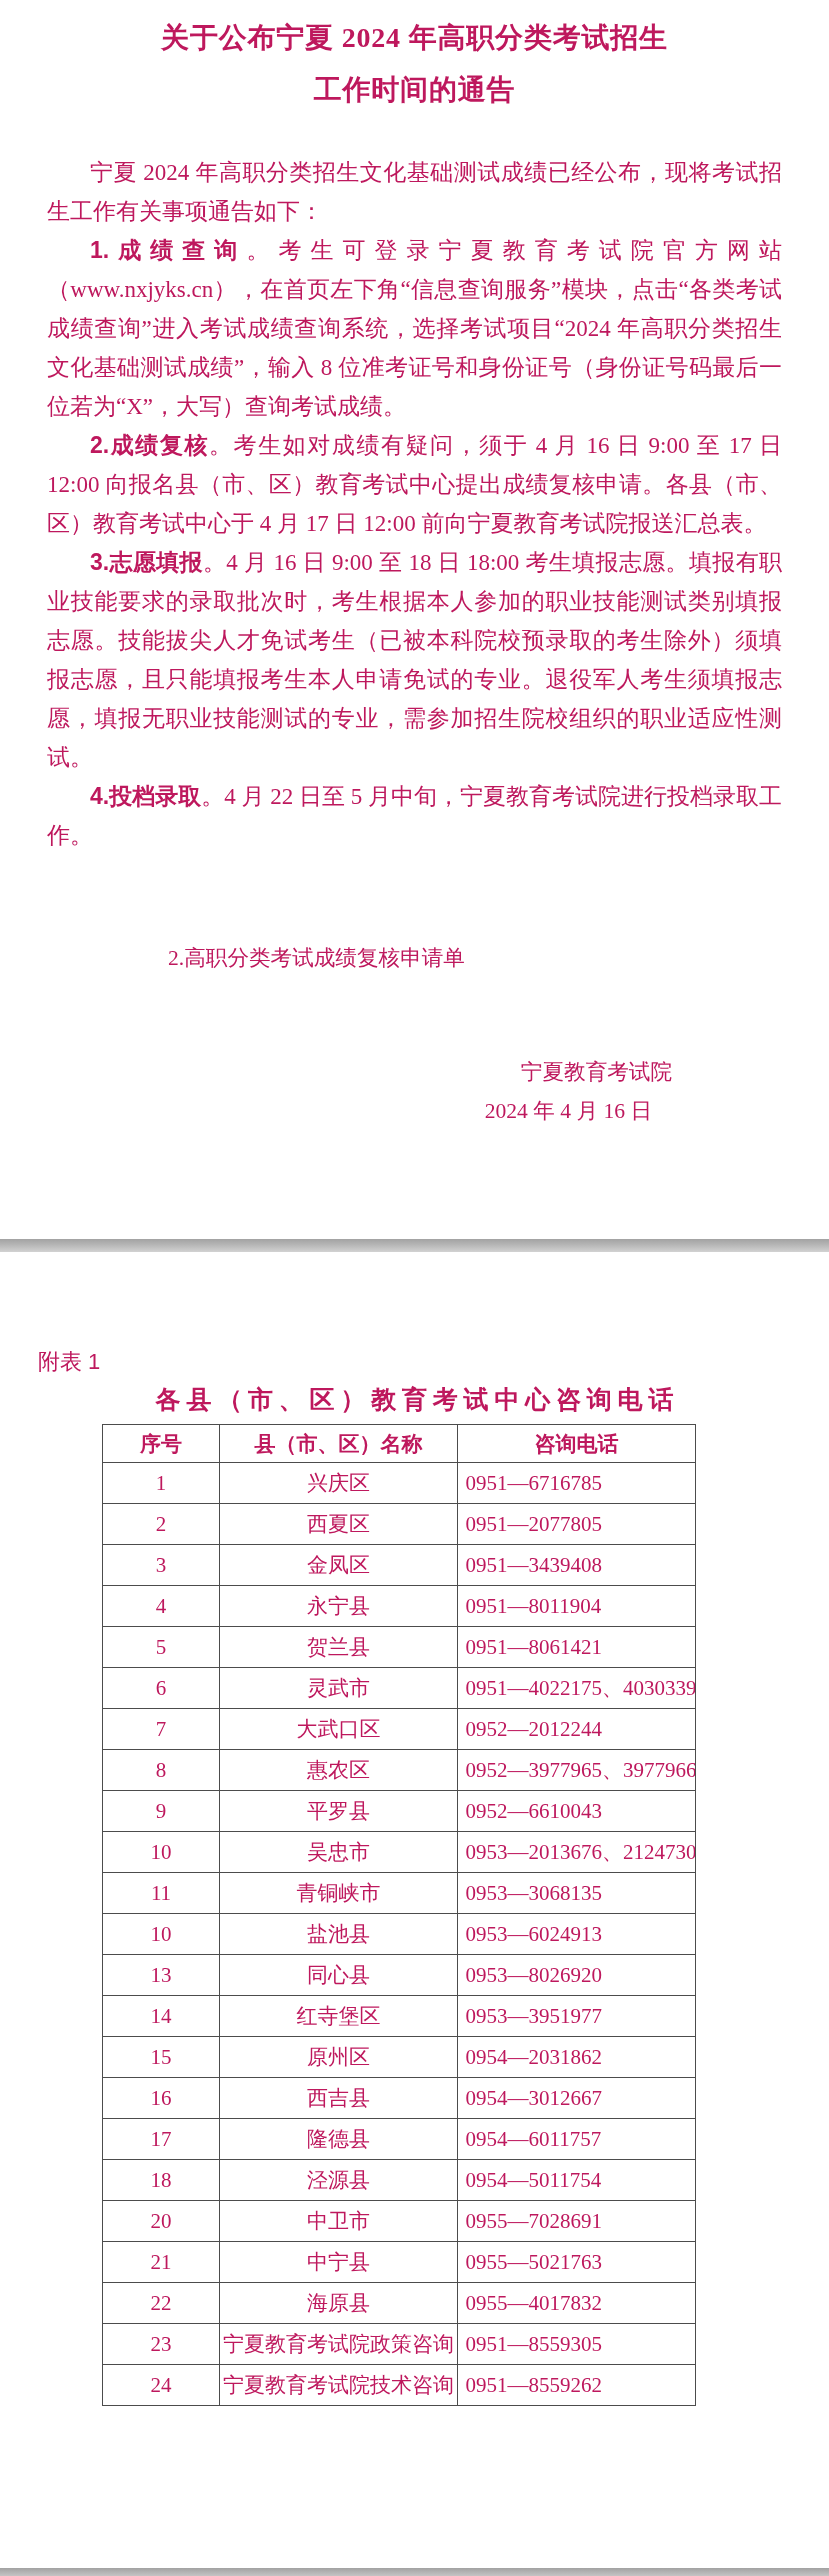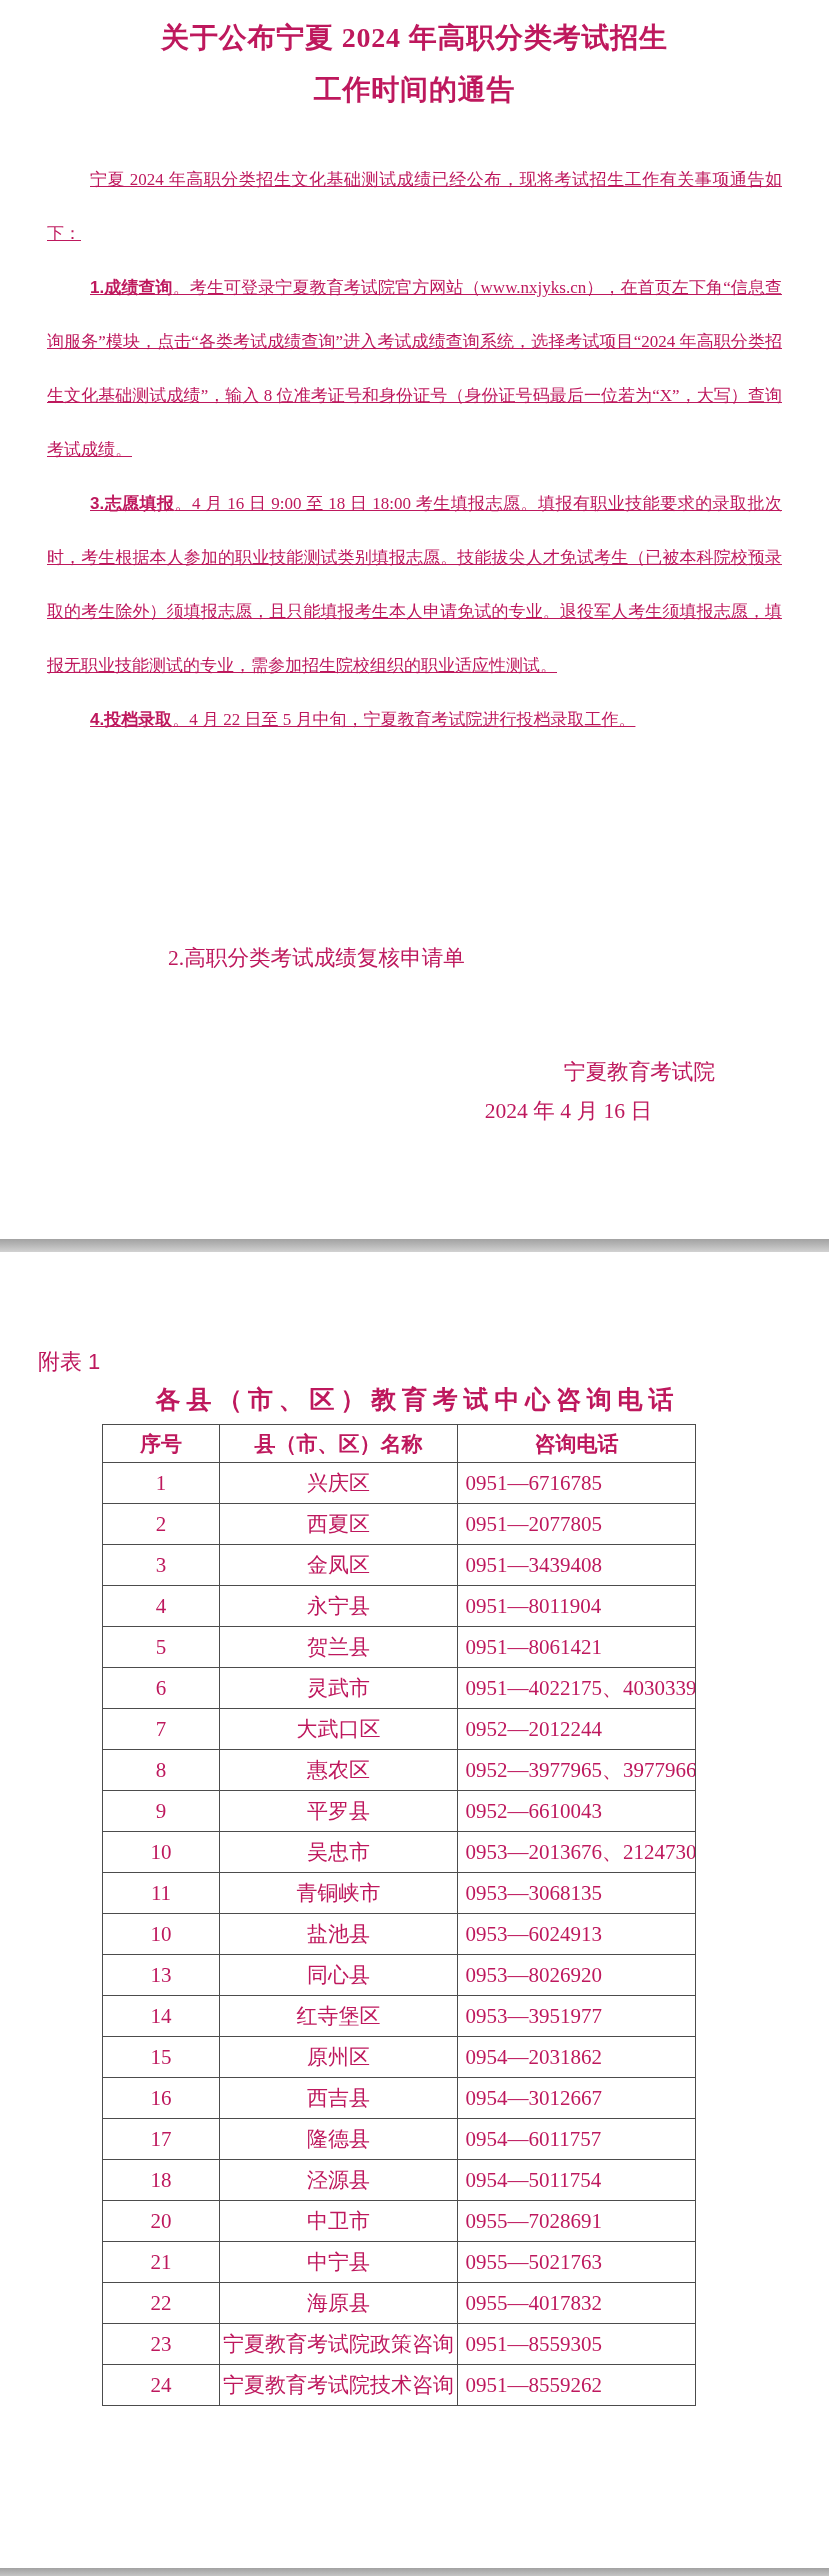--- a/index.html
+++ b/index.html
@@ -16,39 +16,38 @@
   
   .notice-title {
     position:absolute; top:11.6px; left:0; right:0;
     text-align:center;
     font-size:28px; font-weight:bold;
     line-height:52px;
     letter-spacing:0.8px;
   }
   .notice-body {
     position:absolute; top:153px; left:47px; width:735px;
-    font-size:17px; line-height:54px;
+    font-size:23px; line-height:39px;
     text-align:justify;
-    text-decoration:underline;
   }
   .notice-body p { margin:0; text-indent:43px; }
   .lead {
     font-family:"Liberation Sans","DejaVu Sans",sans-serif;
     font-weight:bold;
   }
   .attachments {
     position:absolute; top:939px; left:47px; width:735px;
     font-size:21.6px; line-height:39px;
   }
   .attachments .att-line2 { padding-left:121px; }
   .signature-block {
     position:absolute; top:1053px; left:47px; width:735px;
     font-size:21.6px; line-height:39px;
   }
-  .sig-line  { text-align:right; margin-right:67px; }
+  .sig-line  { text-align:right; margin-right:110px; }
   .date-line { text-align:right; margin-right:130px; }
 
   
   .page-divider {
     position:absolute; left:0; width:829px; height:12.5px;
     background:linear-gradient(180deg,#a2a2a2 0%,#b6b6b6 45%,#d2d2d2 100%);
   }
   .page-divider.top    { top:1239px; }
   .page-divider.bottom { top:2568px; height:8.3px;
     background:linear-gradient(180deg,#a2a2a2 0%,#c4c4c4 100%); }
@@ -95,20 +94,21 @@
 <div class="page">
 
   <div class="notice-title">
     <div>关于公布宁夏 2024 年高职分类考试招生</div>
     <div>工作时间的通告</div>
   </div>
 
   <div class="notice-body">
     <p><span class="lead"></span><span>宁夏 2024 年高职分类招生文化基础测试成绩已经公布，现将考试招生工作有关事项通告如下：</span></p>
     <p><span class="lead">1.成绩查询</span><span>。考生可登录宁夏教育考试院官方网站（www.nxjyks.cn），在首页左下角“信息查询服务”模块，点击“各类考试成绩查询”进入考试成绩查询系统，选择考试项目“2024 年高职分类招生文化基础测试成绩”，输入 8 位准考证号和身份证号（身份证号码最后一位若为“X”，大写）查询考试成绩。</span></p>
+    <p><span class="lead">2.成绩复核</span><span>。考生如对成绩有疑问，须于 4 月 16 日 9:00 至 17 日 12:00 向报名县（市、区）教育考试中心提出成绩复核申请。各县（市、区）教育考试中心于 4 月 17 日 12:00 前向宁夏教育考试院报送汇总表。</span></p>
     <p><span class="lead">3.志愿填报</span><span>。4 月 16 日 9:00 至 18 日 18:00 考生填报志愿。填报有职业技能要求的录取批次时，考生根据本人参加的职业技能测试类别填报志愿。技能拔尖人才免试考生（已被本科院校预录取的考生除外）须填报志愿，且只能填报考生本人申请免试的专业。退役军人考生须填报志愿，填报无职业技能测试的专业，需参加招生院校组织的职业适应性测试。</span></p>
     <p><span class="lead">4.投档录取</span><span>。4 月 22 日至 5 月中旬，宁夏教育考试院进行投档录取工作。</span></p>
   </div>
 
   <div class="attachments">
     <div class="att-line2">2.高职分类考试成绩复核申请单</div>
   </div>
 
   <div class="signature-block">
     <div class="sig-line">宁夏教育考试院</div>

